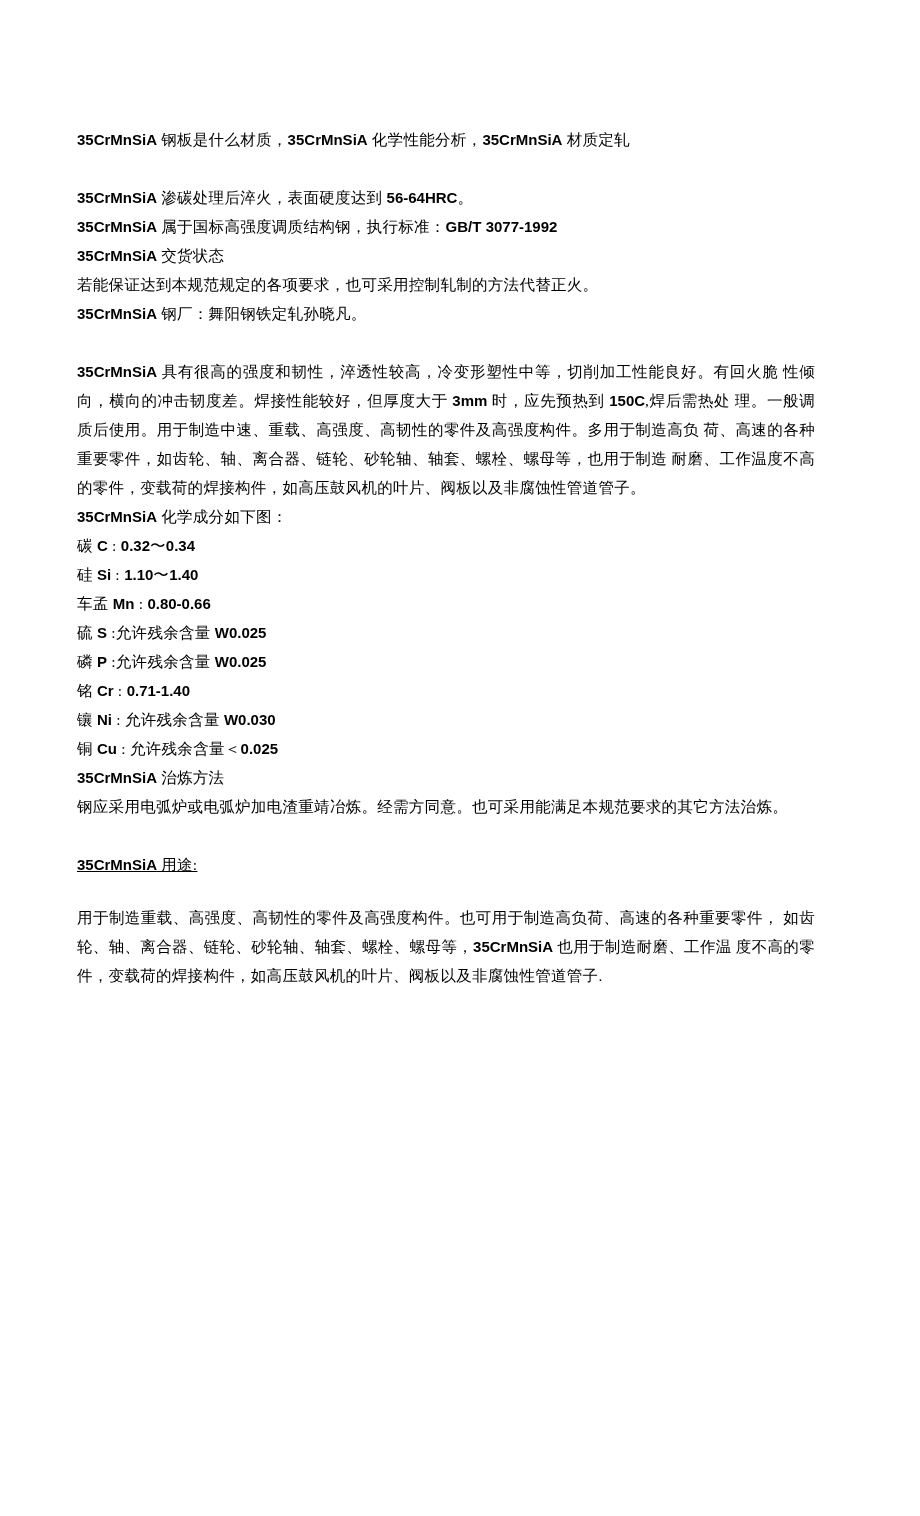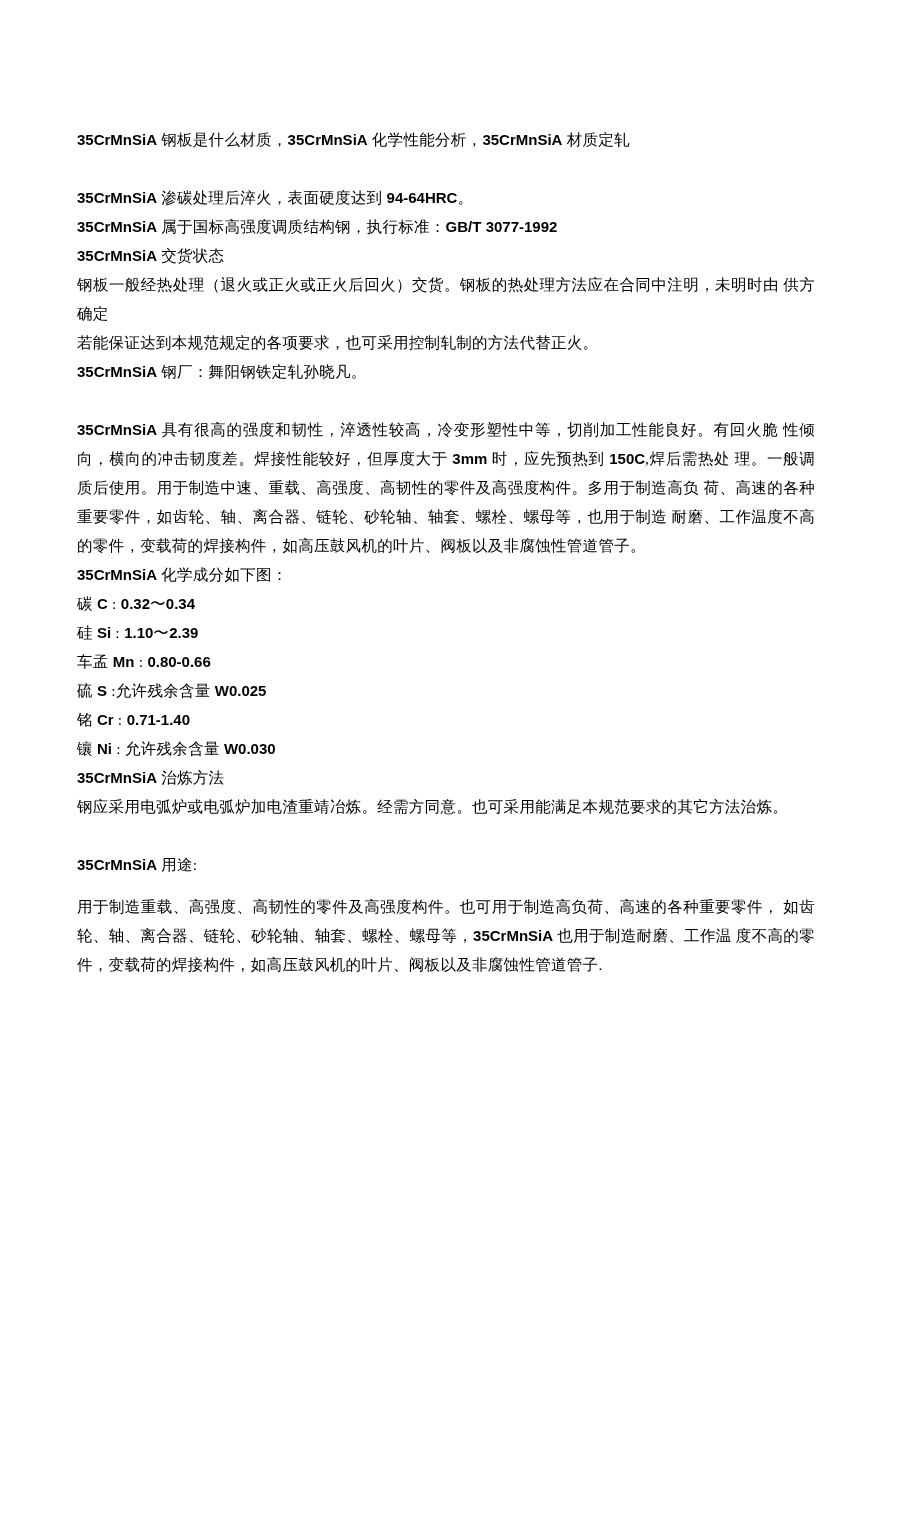--- a/index.html
+++ b/index.html
@@ -28,56 +28,58 @@
     letter-spacing: 0.3px;
     color: #000000;
   }
   .para {
     text-align: justify;
   }
   .blank {
     height: 29px;
   }
   .usage-heading {
-    margin-bottom: 13px;
+    margin-bottom: 24px;
+    text-decoration: underline;
   }
   .latin {
     font-family: "Liberation Sans", "DejaVu Sans", sans-serif;
     font-weight: bold;
     font-size: 15px;
     letter-spacing: 0;
   }
 </style>
 </head>
 <body>
 
 <div class="page">
 
   <p class="line"><span class="latin">35CrMnSiA</span> 钢板是什么材质，<span class="latin">35CrMnSiA</span> 化学性能分析，<span class="latin">35CrMnSiA</span> 材质定轧</p>
 
   <div class="blank"></div>
 
-  <p class="line"><span class="latin">35CrMnSiA</span> 渗碳处理后淬火，表面硬度达到 <span class="latin">94-64HRC</span>。</p>
+  <p class="line"><span class="latin">35CrMnSiA</span> 渗碳处理后淬火，表面硬度达到 <span class="latin">56-64HRC</span>。</p>
   <p class="line"><span class="latin">35CrMnSiA</span> 属于国标高强度调质结构钢，执行标准：<span class="latin">GB/T</span> <span class="latin">3077-1992</span></p>
   <p class="line"><span class="latin">35CrMnSiA</span> 交货状态</p>
-  <p class="line para">钢板一般经热处理（退火或正火或正火后回火）交货。钢板的热处理方法应在合同中注明，未明时由 供方确定</p>
   <p class="line">若能保证达到本规范规定的各项要求，也可采用控制轧制的方法代替正火。</p>
   <p class="line"><span class="latin">35CrMnSiA</span> 钢厂：舞阳钢铁定轧孙晓凡。</p>
 
   <div class="blank"></div>
 
   <p class="line para"><span class="latin">35CrMnSiA</span> 具有很高的强度和韧性，淬透性较高，冷变形塑性中等，切削加工性能良好。有回火脆 性倾向，横向的冲击韧度差。焊接性能较好，但厚度大于 <span class="latin">3mm</span> 时，应先预热到 <span class="latin">150C</span>,焊后需热处 理。一般调质后使用。用于制造中速、重载、高强度、高韧性的零件及高强度构件。多用于制造高负 荷、高速的各种重要零件，如齿轮、轴、离合器、链轮、砂轮轴、轴套、螺栓、螺母等，也用于制造 耐磨、工作温度不高的零件，变载荷的焊接构件，如高压鼓风机的叶片、阀板以及非腐蚀性管道管子。</p>
 
   <p class="line"><span class="latin">35CrMnSiA</span> 化学成分如下图：</p>
   <p class="line">碳 <span class="latin">C</span> : <span class="latin">0.32</span>〜<span class="latin">0.34</span></p>
-  <p class="line">硅 <span class="latin">Si</span> : <span class="latin">1.10</span>〜<span class="latin">2.39</span></p>
+  <p class="line">硅 <span class="latin">Si</span> : <span class="latin">1.10</span>〜<span class="latin">1.40</span></p>
   <p class="line">车孟 <span class="latin">Mn</span> : <span class="latin">0.80-0.66</span></p>
   <p class="line">硫 <span class="latin">S</span> :允许残余含量 <span class="latin">W0.025</span></p>
+  <p class="line">磷 <span class="latin">P</span> :允许残余含量 <span class="latin">W0.025</span></p>
   <p class="line">铭 <span class="latin">Cr</span> : <span class="latin">0.71-1.40</span></p>
   <p class="line">镶 <span class="latin">Ni</span> : 允许残余含量 <span class="latin">W0.030</span></p>
+  <p class="line">铜 <span class="latin">Cu</span> : 允许残余含量＜<span class="latin">0.025</span></p>
 
   <p class="line"><span class="latin">35CrMnSiA</span> 治炼方法</p>
   <p class="line para">钢应采用电弧炉或电弧炉加电渣重靖冶炼。经需方同意。也可采用能满足本规范要求的其它方法治炼。</p>
 
   <div class="blank"></div>
 
   <p class="line usage-heading"><span class="latin">35CrMnSiA</span> 用途:</p>
   <p class="line para">用于制造重载、高强度、高韧性的零件及高强度构件。也可用于制造高负荷、高速的各种重要零件， 如齿轮、轴、离合器、链轮、砂轮轴、轴套、螺栓、螺母等，<span class="latin">35CrMnSiA</span> 也用于制造耐磨、工作温 度不高的零件，变载荷的焊接构件，如高压鼓风机的叶片、阀板以及非腐蚀性管道管子.</p>
 
 </div>

